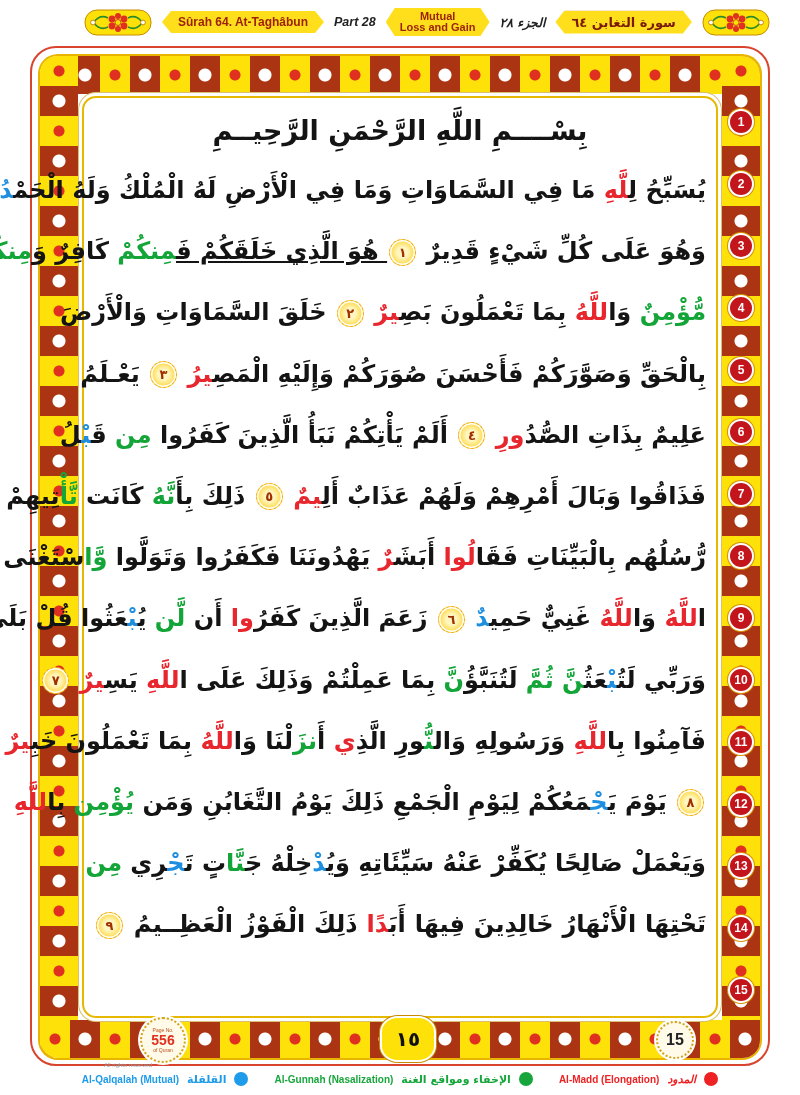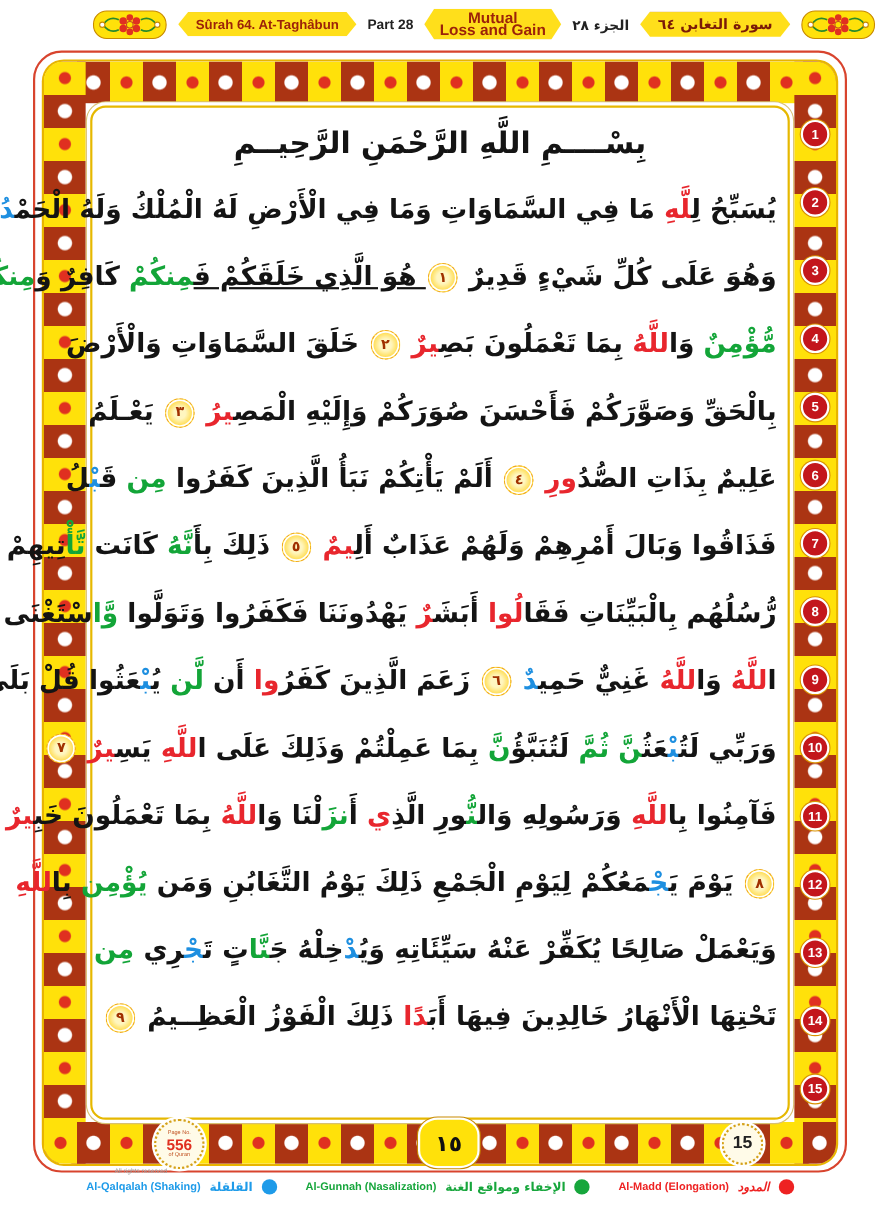--- a/index.html
+++ b/index.html
@@ -7,22 +7,22 @@
          font-family:"Liberation Sans",sans-serif;}
 
   
   .hdr{position:absolute;left:0;top:0;width:800px;height:44px;display:flex;align-items:center;
        justify-content:flex-start;gap:10px;padding-left:84px;box-sizing:border-box;}
   .orn-medallion{width:68px;height:27px;flex:0 0 auto;}
   .banner{background:#ffdf1b;color:#9c2209;font-weight:bold;text-align:center;
           clip-path:polygon(9px 0,calc(100% - 9px) 0,100% 50%,calc(100% - 9px) 100%,9px 100%,0 50%);
           padding:4px 16px;filter:drop-shadow(0 0 1px #c87d00);}
   .banner.en1{font-size:12px;}
-  .banner.two{font-size:14px;line-height:11px;padding:3px 14px;}
-  .hdr-plain{color:#222;font-size:12.5px;font-weight:bold;}
+  .banner.two{font-size:11px;line-height:11px;padding:3px 14px;}
+  .hdr-plain{color:#222;font-size:12.5px;font-weight:bold;font-style:italic;}
   .hdr-ar{font-family:"DejaVu Sans",sans-serif;direction:rtl;}
   .banner.ar{font-family:"DejaVu Sans",sans-serif;font-size:13px;direction:rtl;color:#7a1a08;}
 
   
   .outer-frame{position:absolute;left:30px;top:46px;width:740px;height:1020px;
                border:2px solid #d8442e;border-radius:26px;background:#fff;box-sizing:border-box;}
 
   
   .ornate{position:absolute;left:40px;top:56px;width:720px;height:1002px;border-radius:18px;
           box-shadow:0 0 0 2px #e8b400;}
@@ -187,21 +187,21 @@
       <div class="qline"><span class="ayah-marker">٨</span><span style="color: rgb(20, 20, 20);"> يَوْمَ يَ</span><span style="color: rgb(30, 143, 224);">جْ</span><span style="color: rgb(20, 20, 20);">مَعُكُمْ لِيَوْمِ الْجَمْعِ ذَلِكَ يَوْمُ التَّغَابُنِ وَمَن </span><span style="color: rgb(19, 165, 56);">يُؤْمِن</span><span style="color: rgb(20, 20, 20);"> بِا</span><span style="color: rgb(232, 38, 45);">للَّهِ</span></div>
       <div class="qline"><span style="color: rgb(20, 20, 20);">وَيَعْمَلْ صَالِحًا يُكَفِّرْ عَنْهُ سَيِّئَاتِهِ وَيُ</span><span style="color: rgb(30, 143, 224);">دْ</span><span style="color: rgb(20, 20, 20);">خِلْهُ جَ</span><span style="color: rgb(19, 165, 56);">نَّا</span><span style="color: rgb(20, 20, 20);">تٍ تَ</span><span style="color: rgb(30, 143, 224);">جْ</span><span style="color: rgb(20, 20, 20);">رِي </span><span style="color: rgb(19, 165, 56);">مِن</span></div>
       <div class="qline"><span style="color: rgb(20, 20, 20);">تَحْتِهَا الْأَنْهَارُ خَالِدِينَ فِيهَا أَبَ</span><span style="color: rgb(232, 38, 45);">دًا</span><span style="color: rgb(20, 20, 20);"> ذَلِكَ الْفَوْزُ الْعَظِــيمُ </span><span class="ayah-marker">٩</span></div>
     </div>
   </div>
 
 
   <div class="copyright">All rights reserved</div>
   <div class="legend">
     <div class="leg-item">
-      <span class="leg-en" style="color: rgb(30, 155, 233);">Al-Qalqalah (Shaking)</span>
+      <span class="leg-en" style="color: rgb(30, 155, 233);">Al-Qalqalah (Mutual)</span>
       <span class="leg-ar" style="color: rgb(30, 155, 233);">القلقلة</span>
       <span class="leg-dot" style="background-color: rgb(30, 155, 233);"></span>
     </div>
     <div class="leg-item">
       <span class="leg-en" style="color: rgb(23, 166, 60);">Al-Gunnah (Nasalization)</span>
       <span class="leg-ar" style="color: rgb(23, 166, 60);">الإخفاء ومواقع الغنة</span>
       <span class="leg-dot" style="background-color: rgb(23, 166, 60);"></span>
     </div>
     <div class="leg-item">
       <span class="leg-en" style="color: rgb(238, 34, 34);">Al-Madd (Elongation)</span>

